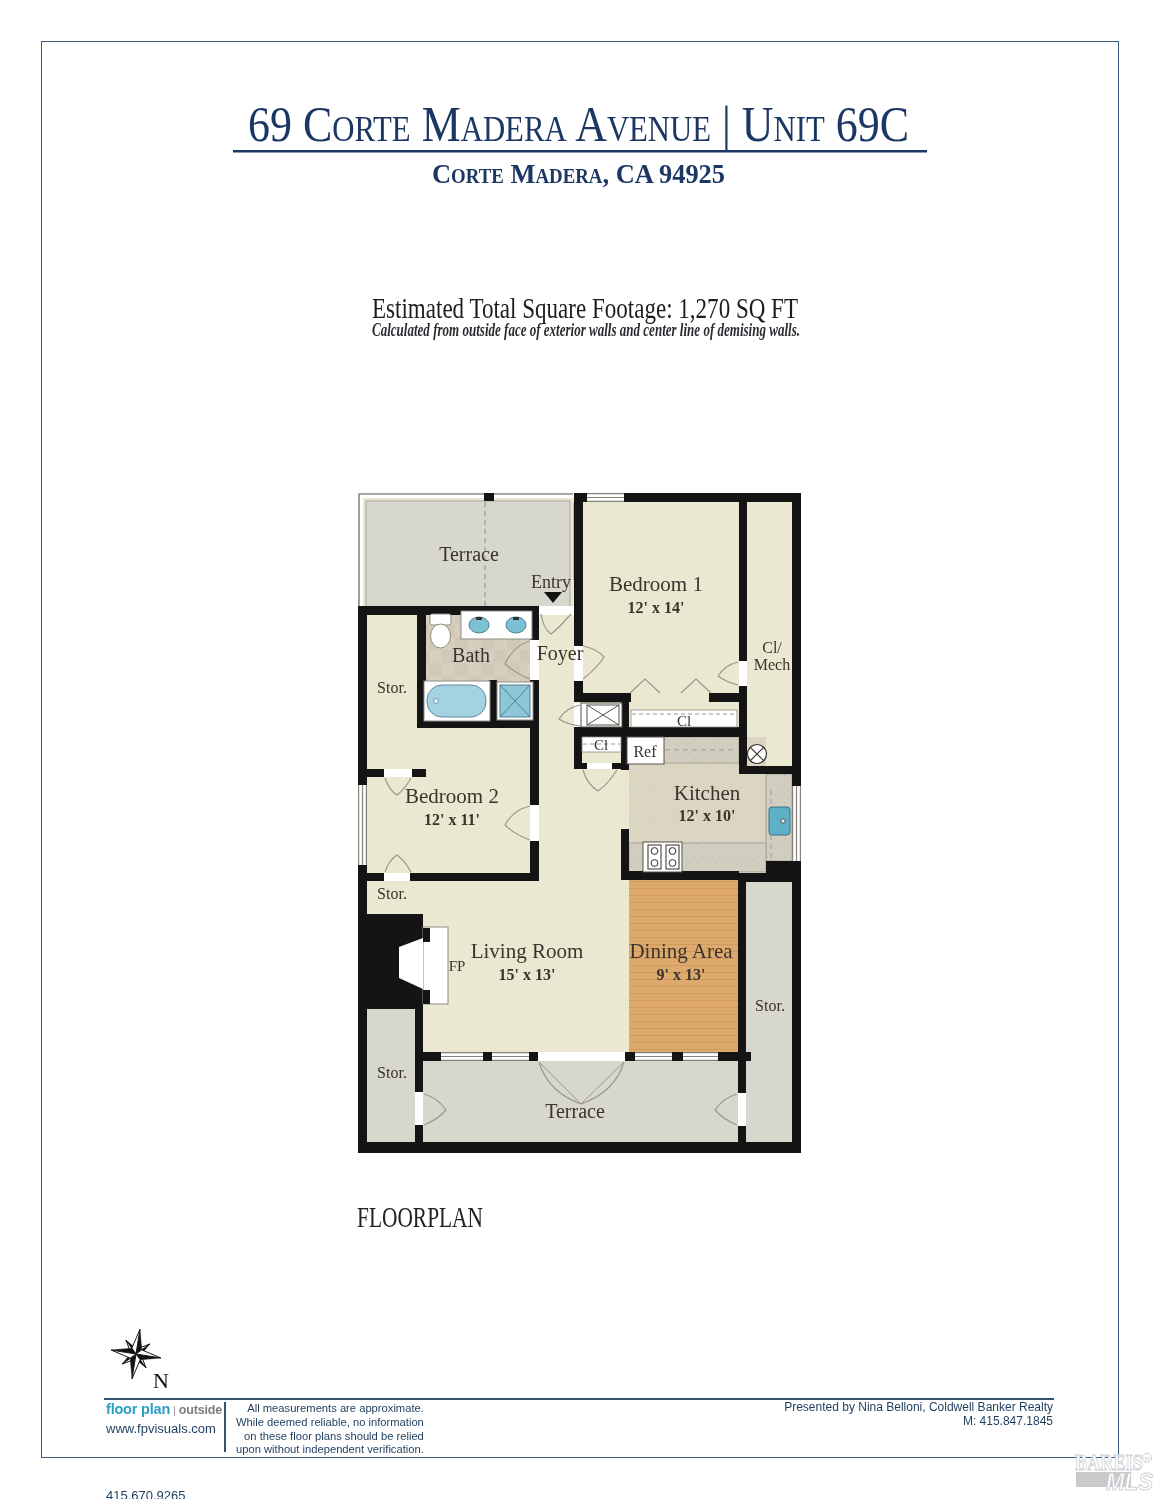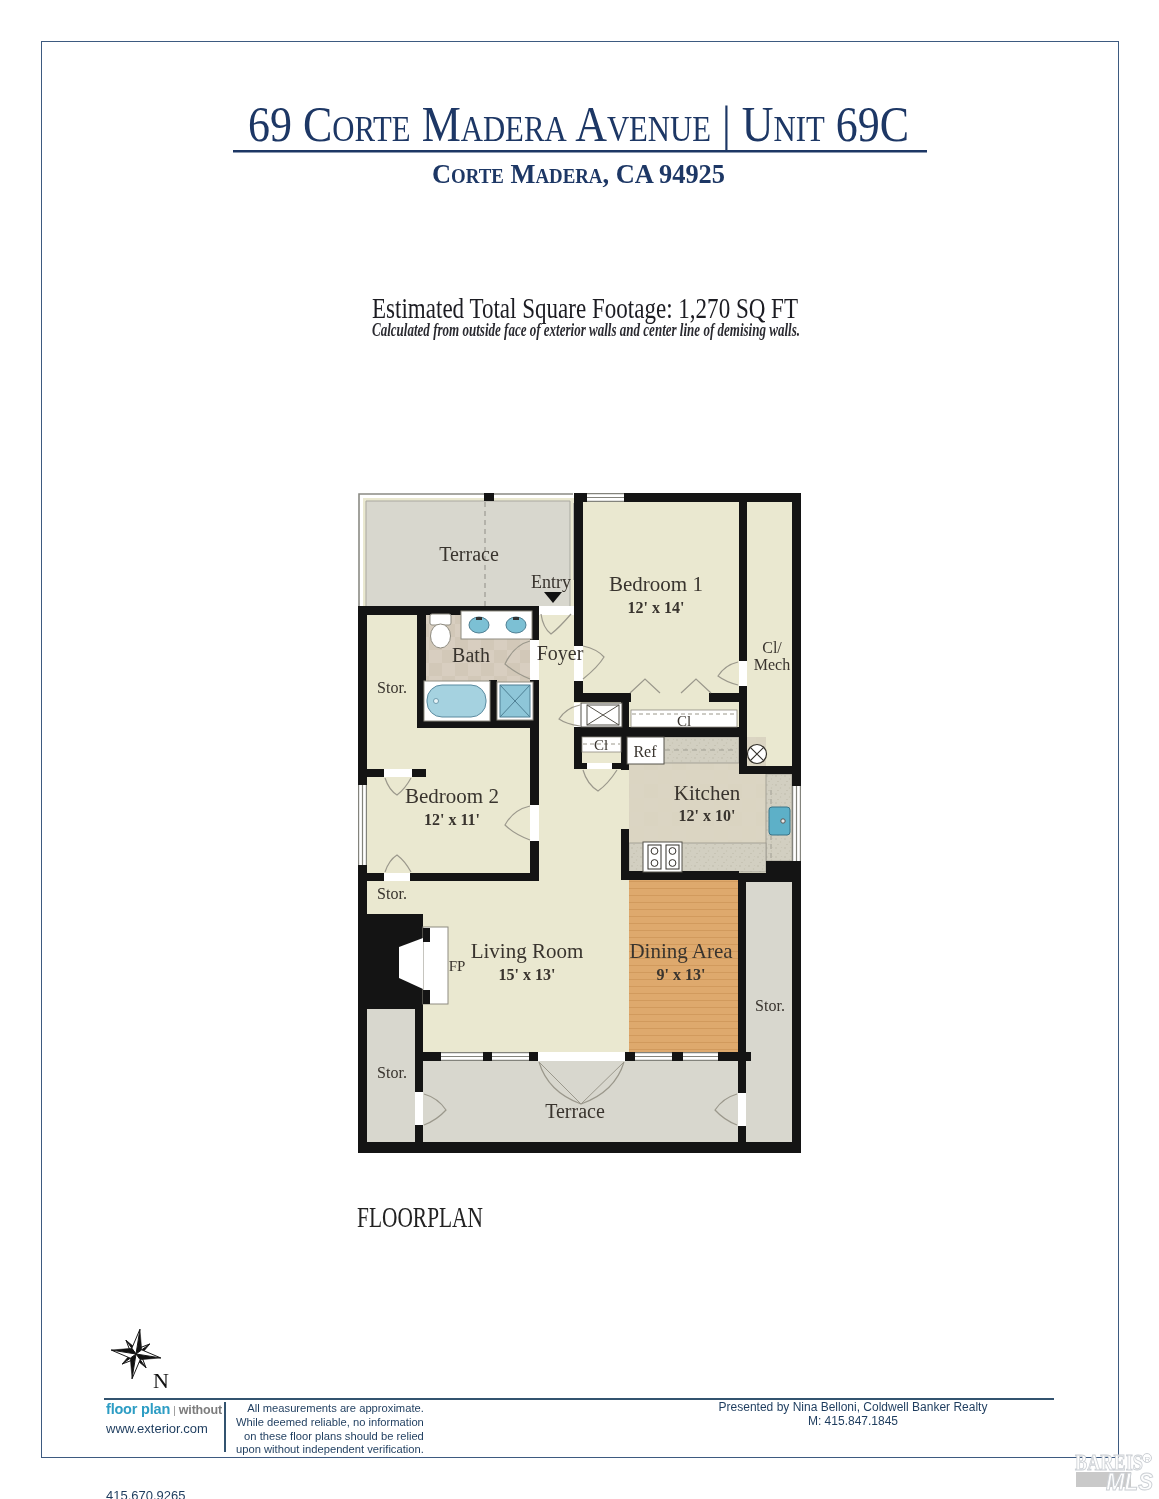--- a/index.html
+++ b/index.html
@@ -379,31 +379,31 @@
 <use href="#cardpt"></use>
 <use href="#cardpt" transform="rotate(90)"></use>
 <use href="#cardpt" transform="rotate(180)"></use>
 <use href="#cardpt" transform="rotate(270)"></use>
 </g>
 <text x="48" y="66" font-size="22" fill="#111" font-family="Liberation Serif,serif">N</text>
 </svg>
 
 <div class="abs" style="left:104px;top:1398px;width:950px;height:2px;background:#33536f;"></div>
 
-<div class="abs" style="left:106px;top:1401px;white-space:nowrap;font-family:'Liberation Sans',sans-serif;font-size:14.5px;font-weight:bold;color:#2d9dc4;letter-spacing:-0.2px;">floor plan<span style="color:#9a9a9a;font-weight:normal;font-size:11.5px;"> | </span><span style="color:#7d7d7d;font-size:12.5px;">without</span></div>
-
-<div class="abs" style="left:106px;top:1421px;white-space:nowrap;font-family:'Liberation Sans',sans-serif;font-size:13px;color:#1d3c5e;">www.exterior.com</div>
+<div class="abs" style="left:106px;top:1401px;white-space:nowrap;font-family:'Liberation Sans',sans-serif;font-size:14.5px;font-weight:bold;color:#2d9dc4;letter-spacing:-0.2px;">floor plan<span style="color:#9a9a9a;font-weight:normal;font-size:11.5px;"> | </span><span style="color:#7d7d7d;font-size:12.5px;">outside</span></div>
+
+<div class="abs" style="left:106px;top:1421px;white-space:nowrap;font-family:'Liberation Sans',sans-serif;font-size:13px;color:#1d3c5e;">www.fpvisuals.com</div>
 
 <div class="abs" style="left:106px;top:1440px;white-space:nowrap;font-family:'Liberation Sans',sans-serif;font-size:13px;color:#1d3c5e;margin-top:48px;">415.670.9265</div>
 
 <div class="abs" style="left:224px;top:1402px;width:2px;height:50px;background:#33536f;"></div>
 
 <div class="abs" style="left:236px;top:1402px;white-space:nowrap;font-family:'Liberation Sans',sans-serif;font-size:11.2px;line-height:13.8px;color:#1d3c5e;text-align:right;">All measurements are approximate.<br>While deemed reliable, no information<br>on these floor plans should be relied<br>upon without independent verification.</div>
 
-<div class="abs" style="left:653px;top:1400px;width:400px;text-align:center;font-family:'Liberation Sans',sans-serif;font-size:12px;line-height:14px;color:#1d3c5e;">Presented by Nina Belloni, Coldwell Banker Realty<br>M: 415.847.1845</div>
+<div class="abs" style="left:653px;top:1400px;width:400px;text-align:right;font-family:'Liberation Sans',sans-serif;font-size:12px;line-height:14px;color:#1d3c5e;">Presented by Nina Belloni, Coldwell Banker Realty<br>M: 415.847.1845</div>
 
 <svg class="abs" style="left:1066px;top:1440px;" width="93" height="59" viewBox="0 0 93 59">
 <rect x="10" y="32" width="55" height="15" fill="#c9c9c9"></rect>
 <text x="9" y="30" font-size="24" font-weight="bold" font-family="Liberation Serif,serif" fill="#fdfdfd" stroke="#ccd0d5" stroke-width="1" textLength="68" lengthAdjust="spacingAndGlyphs">BAREIS</text>
 <text x="40" y="50" font-size="24" font-weight="bold" font-style="italic" font-family="Liberation Sans,sans-serif" fill="#fdfdfd" stroke="#ccd0d5" stroke-width="1" textLength="47" lengthAdjust="spacingAndGlyphs">MLS</text>
 <circle cx="81" cy="18" r="4.5" fill="none" stroke="#ccd0d5"></circle>
 <text x="78.5" y="21.5" font-size="8" fill="#ccd0d5" font-family="Liberation Sans,sans-serif">R</text>
 </svg>
 
 </body></html>

